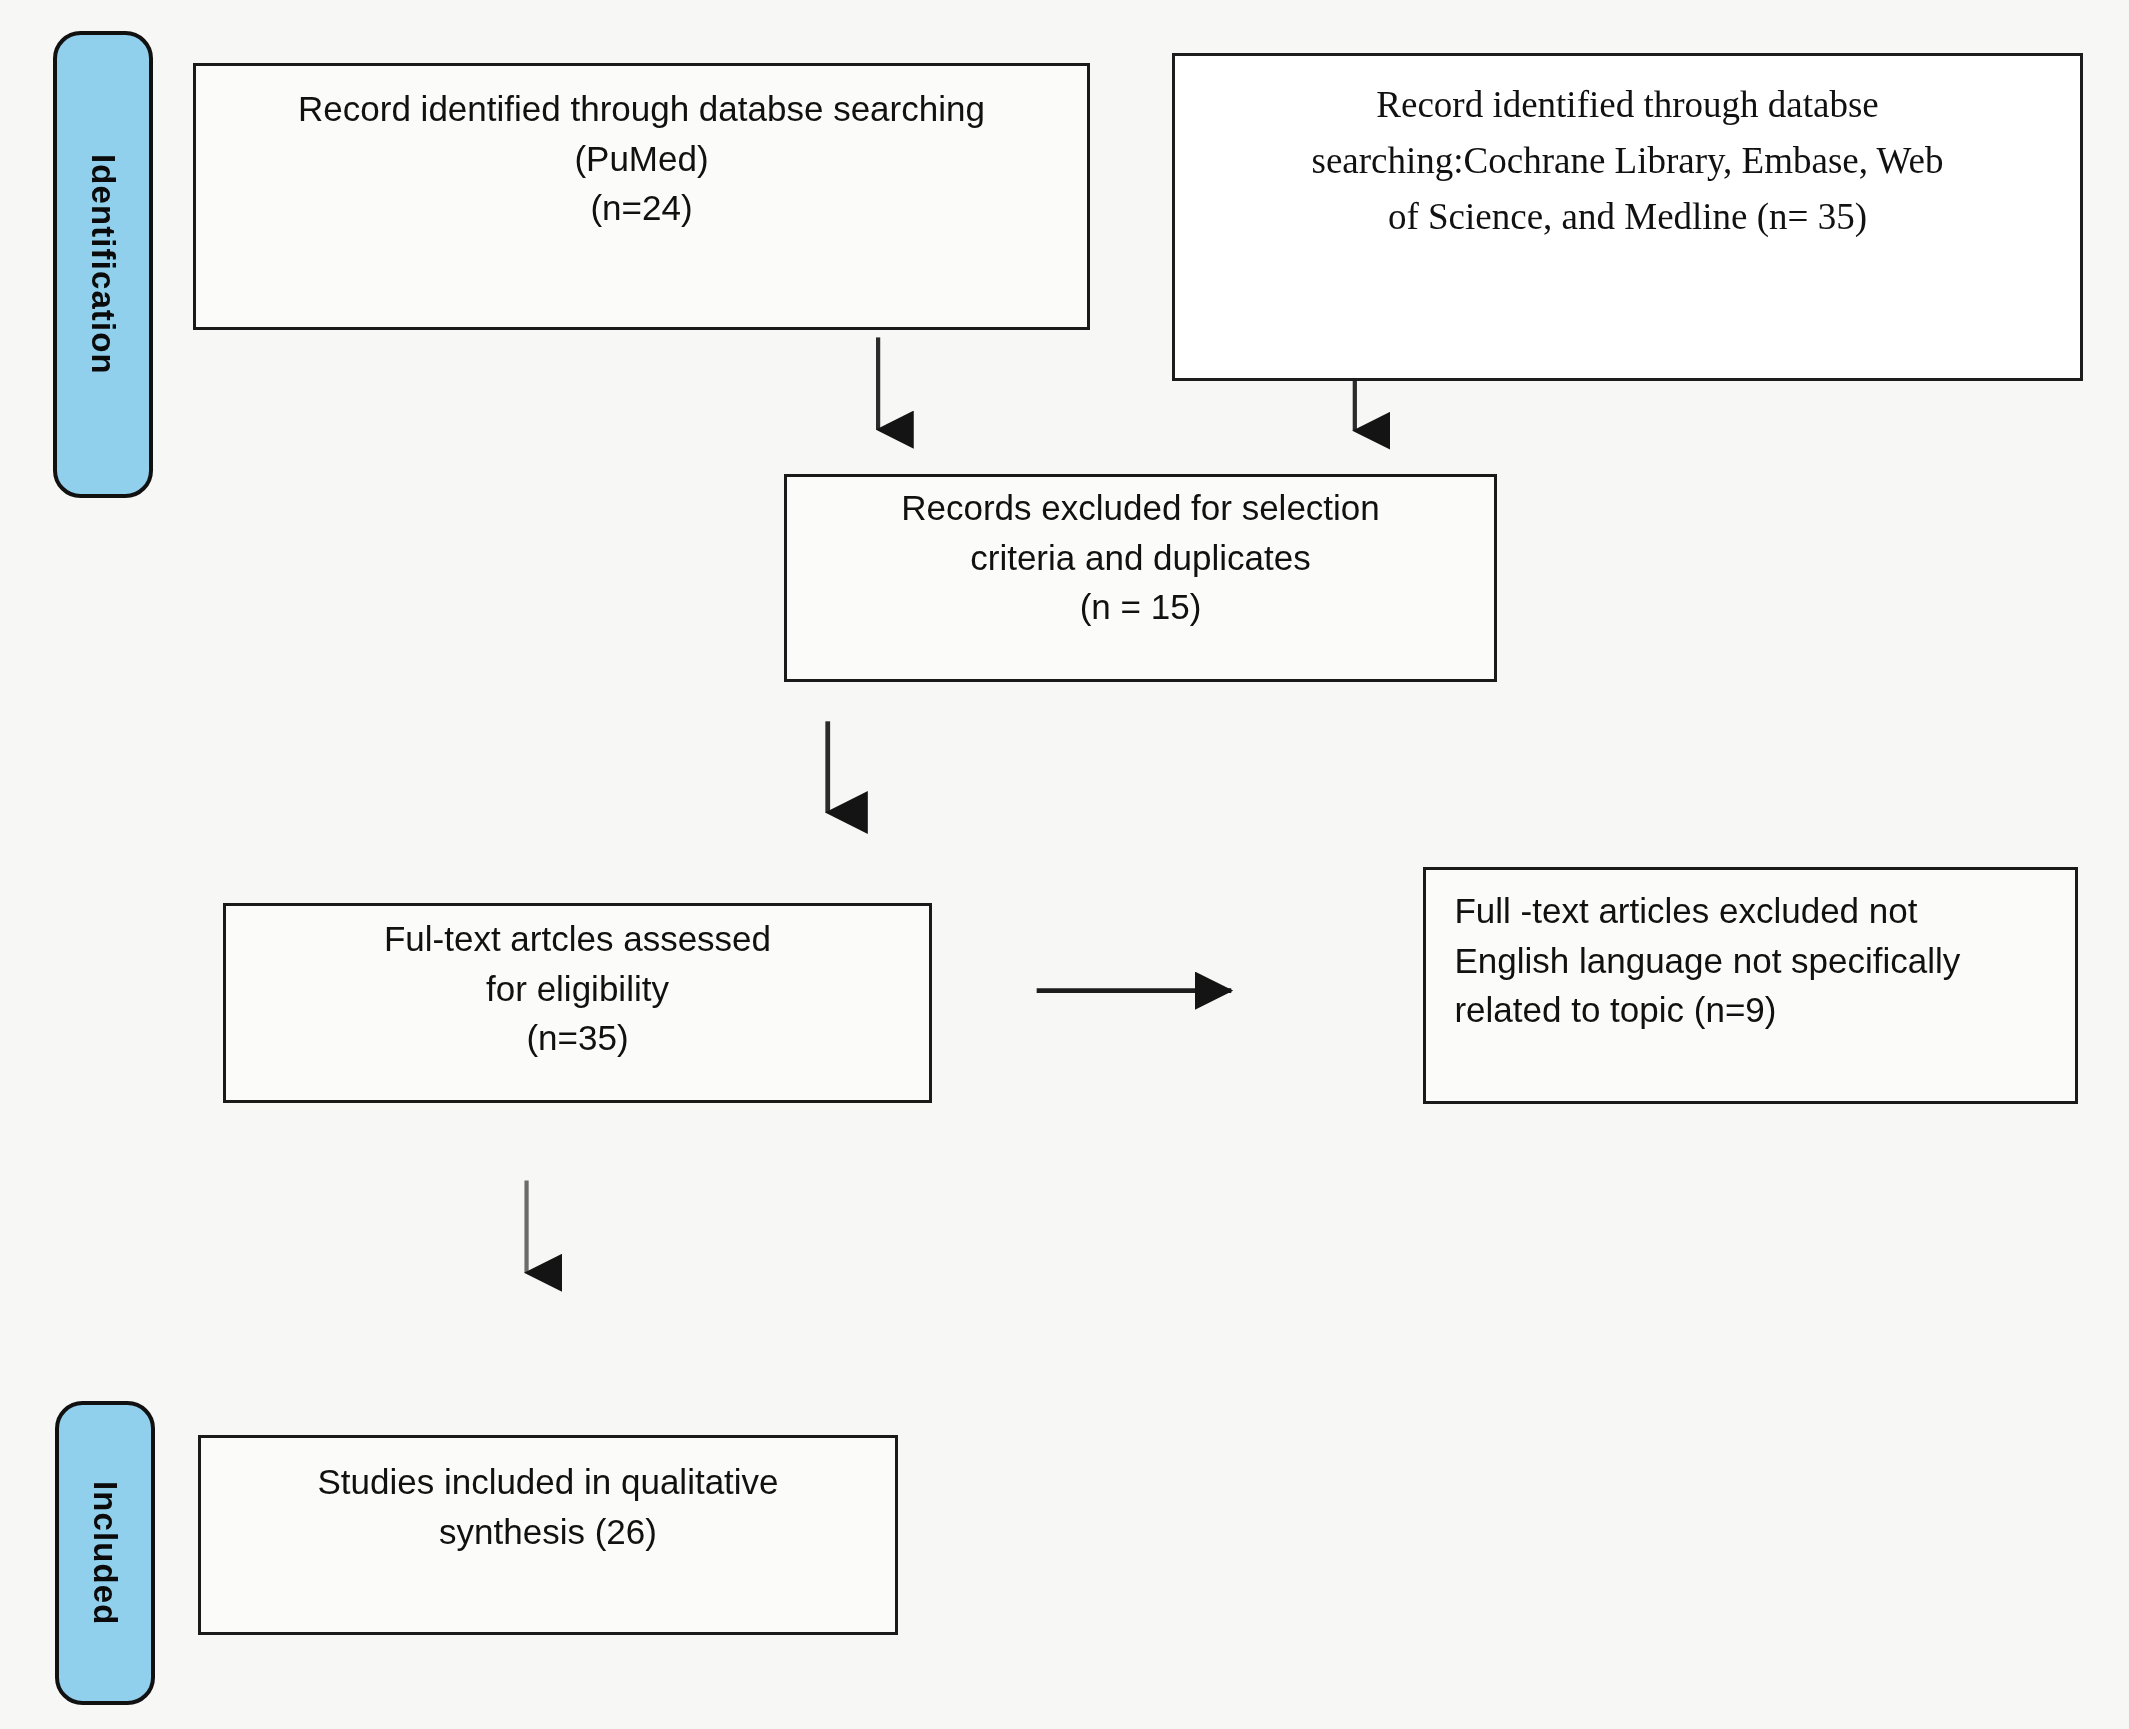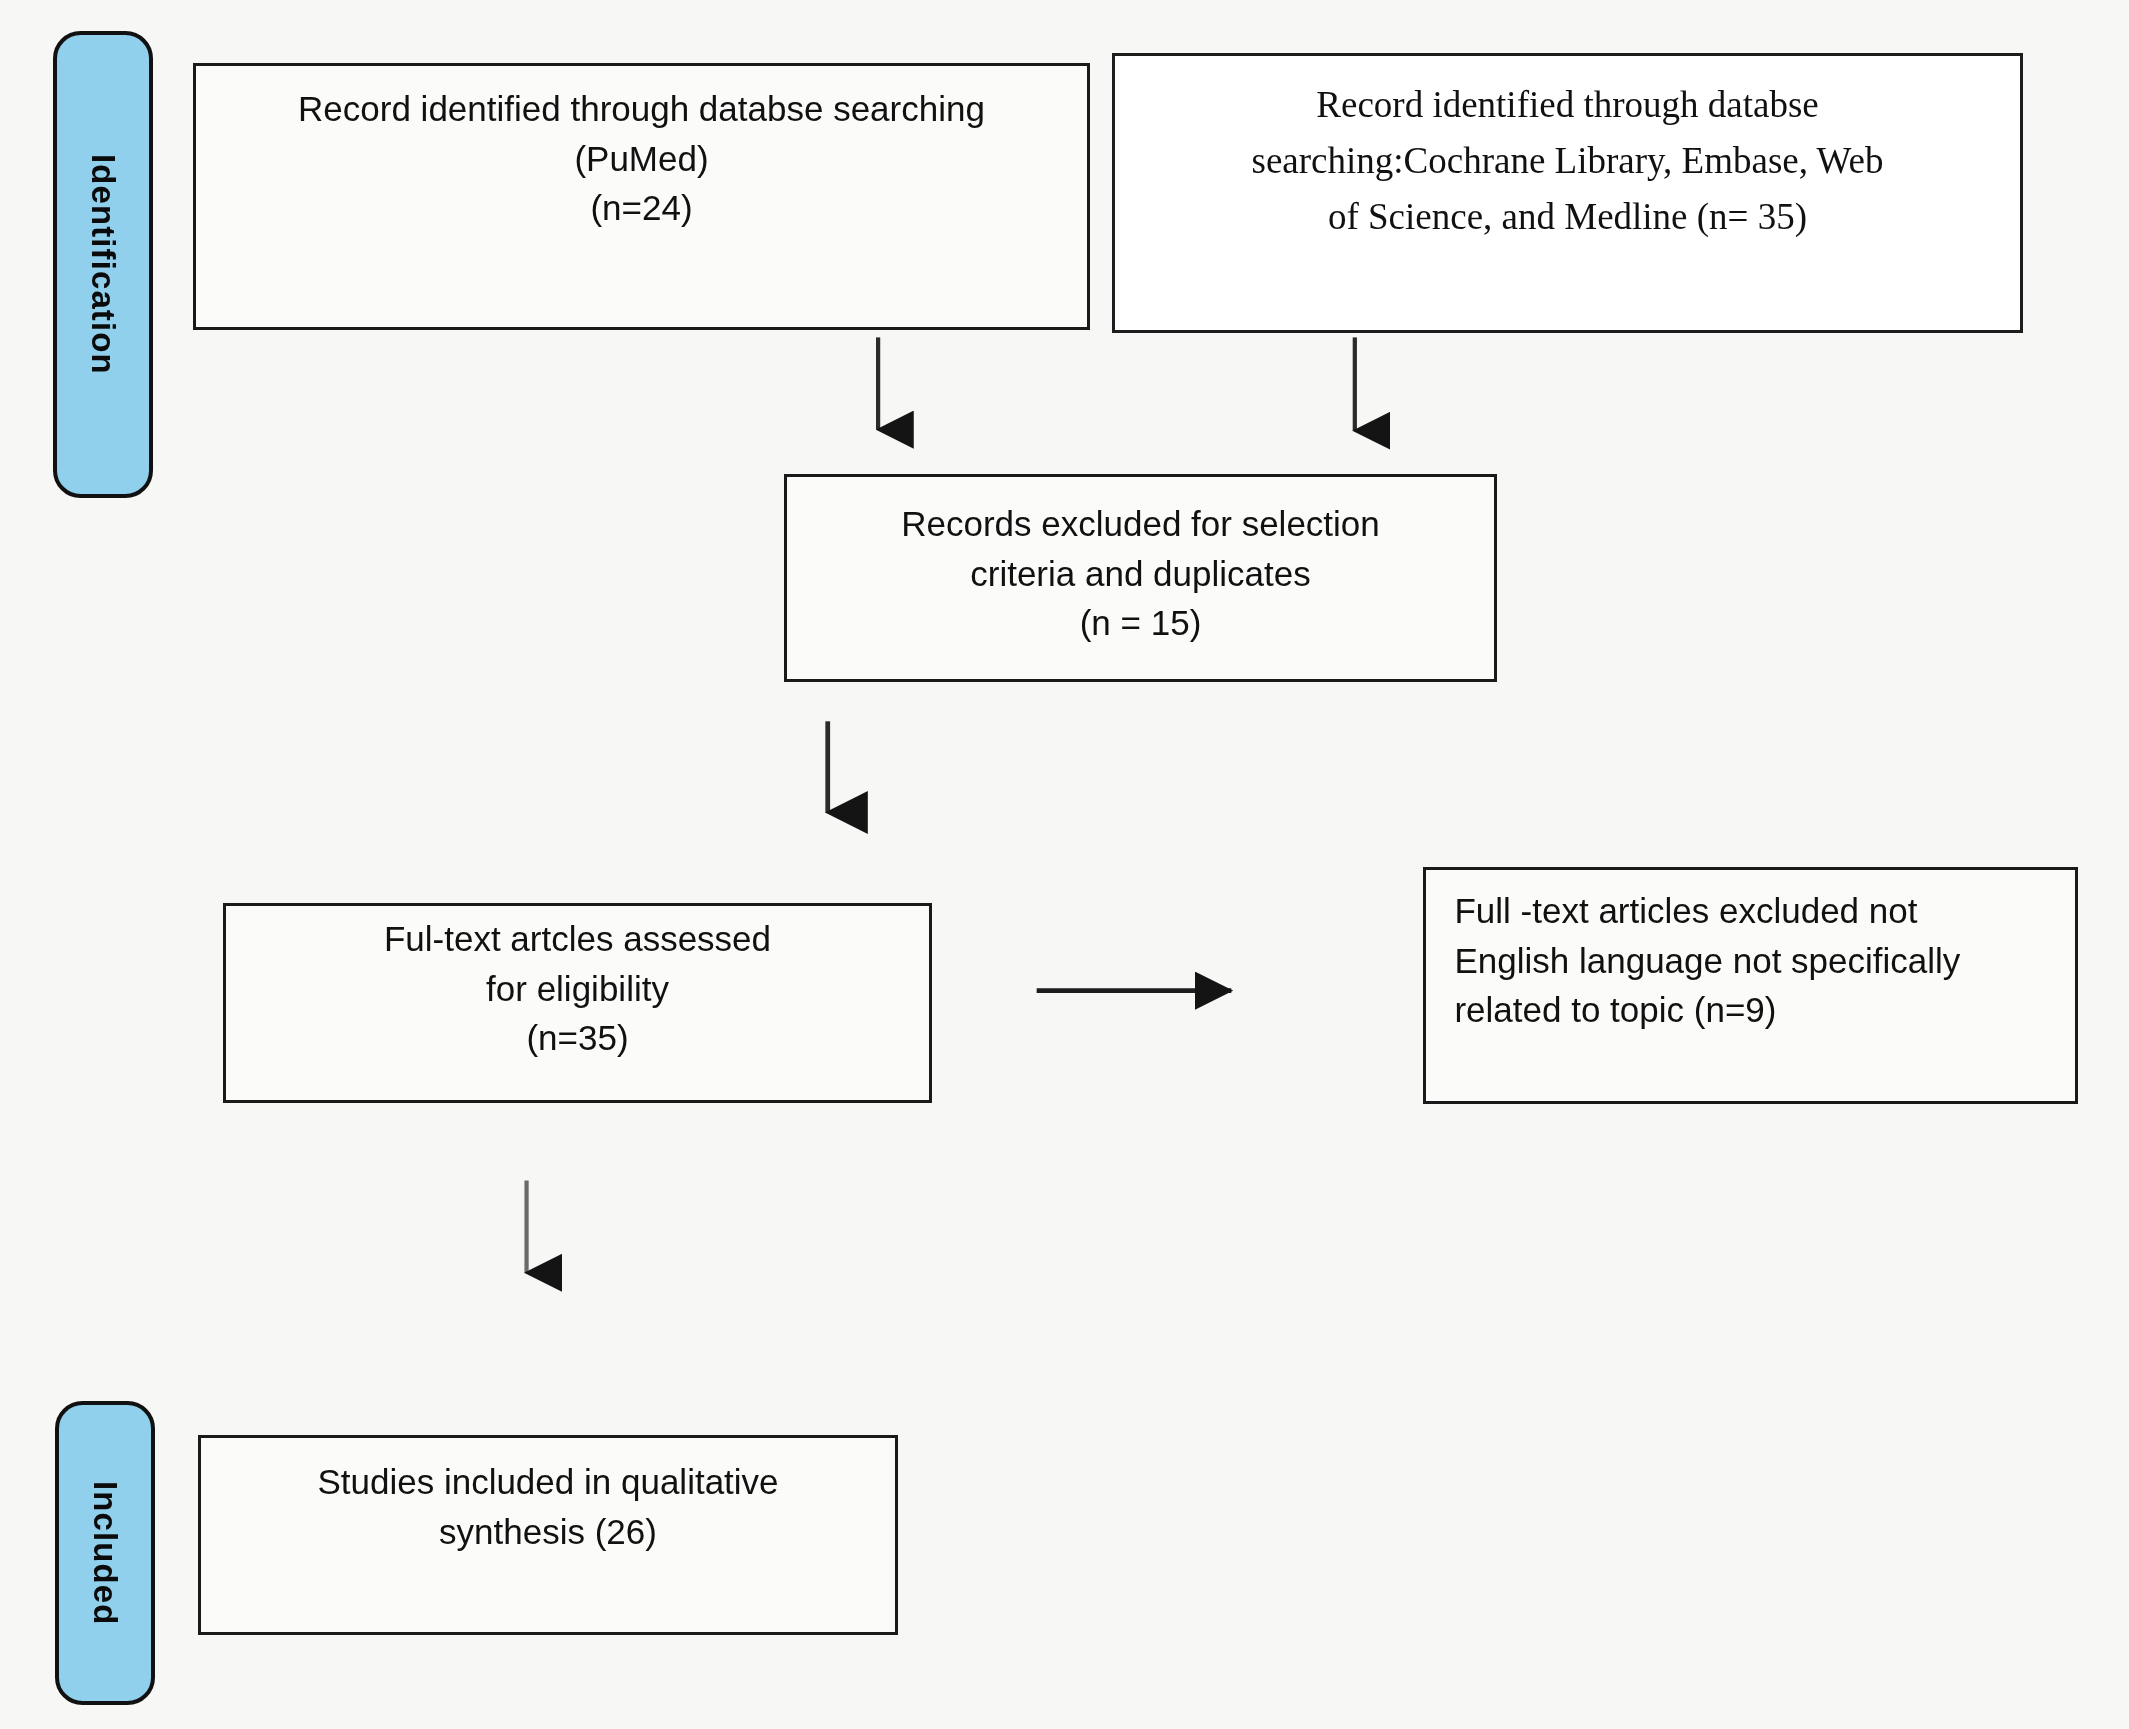--- a/index.html
+++ b/index.html
@@ -61,32 +61,32 @@
     line-height: 1.42;
     color: #111111;
     text-align: center;
     white-space: pre-line;
     font-family: "Liberation Sans", sans-serif;
   }
   
   #box-pubmed { left: 193px; top: 63px; width: 897px; height: 267px; }
   #box-pubmed .box-text { padding-top: 18px; width: 96%; }
   
-  #box-other-db { left: 1112px; top: 53px; width: 911px; height: 280px;
+  #box-other-db { left: 1172px; top: 53px; width: 911px; height: 328px;
                   border-width: 3.2px; border-color: #1d1d1d; background: #ffffff; }
   #box-other-db .box-text {
     font-family: "Liberation Serif", serif;
     font-size: 37px;
     line-height: 1.52;
     padding-top: 21px;
     width: 94%;
   }
   
   #box-excluded { left: 784px; top: 474px; width: 713px; height: 208px; }
-  #box-excluded .box-text { padding-top: 22px; width: 94%; }
+  #box-excluded .box-text { padding-top: 6px; width: 94%; }
   
   #box-fulltext { left: 223px; top: 903px; width: 709px; height: 200px; }
   #box-fulltext .box-text { padding-top: 8px; width: 94%; }
   
   #box-fulltext-excluded { left: 1423px; top: 867px; width: 655px; height: 237px; }
   #box-fulltext-excluded .box-text {
     text-align: left;
     padding: 16px 0 0 18px;
     width: 94%;
   }

